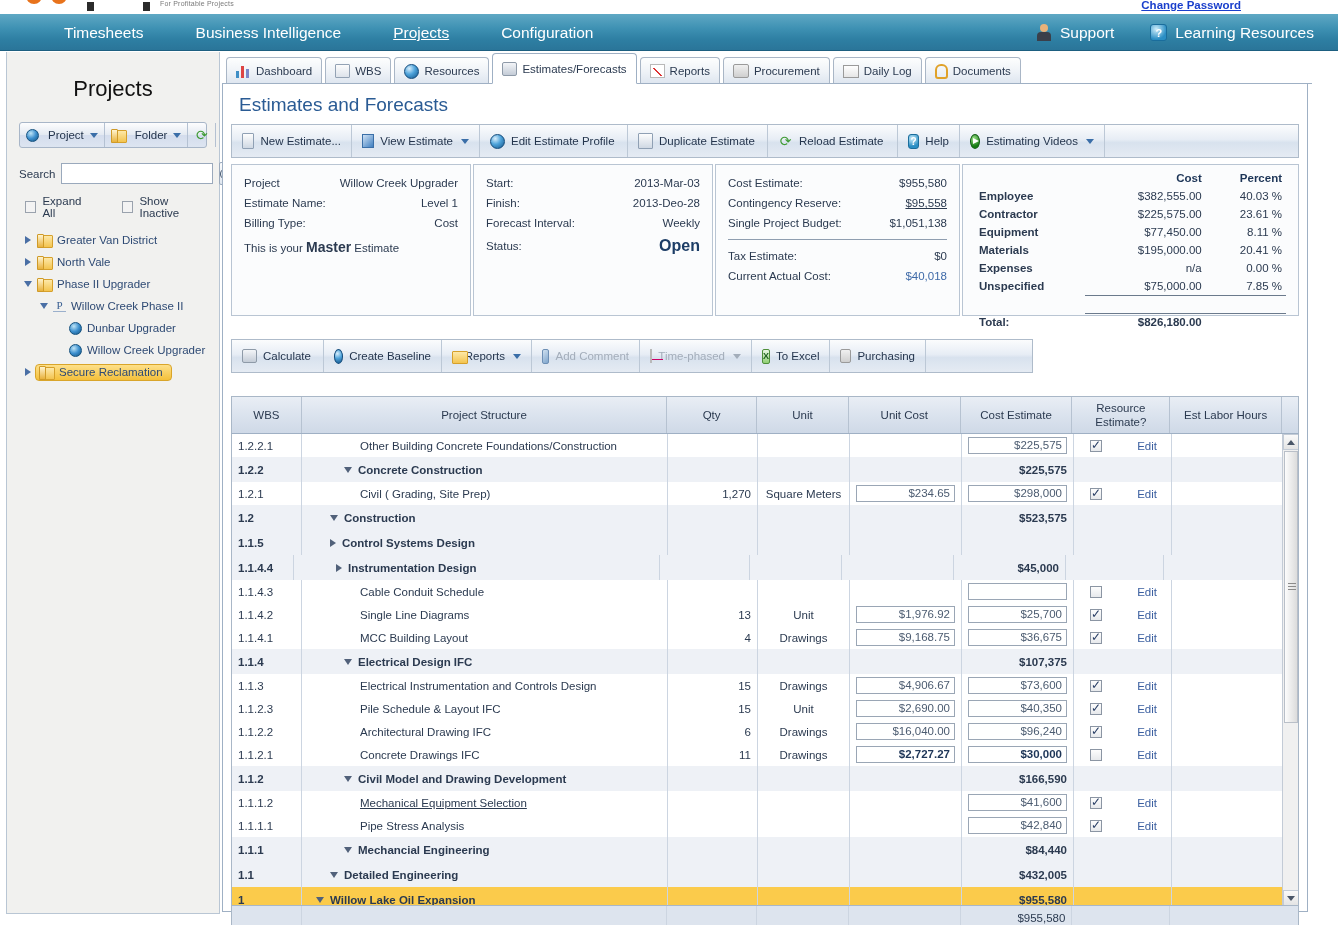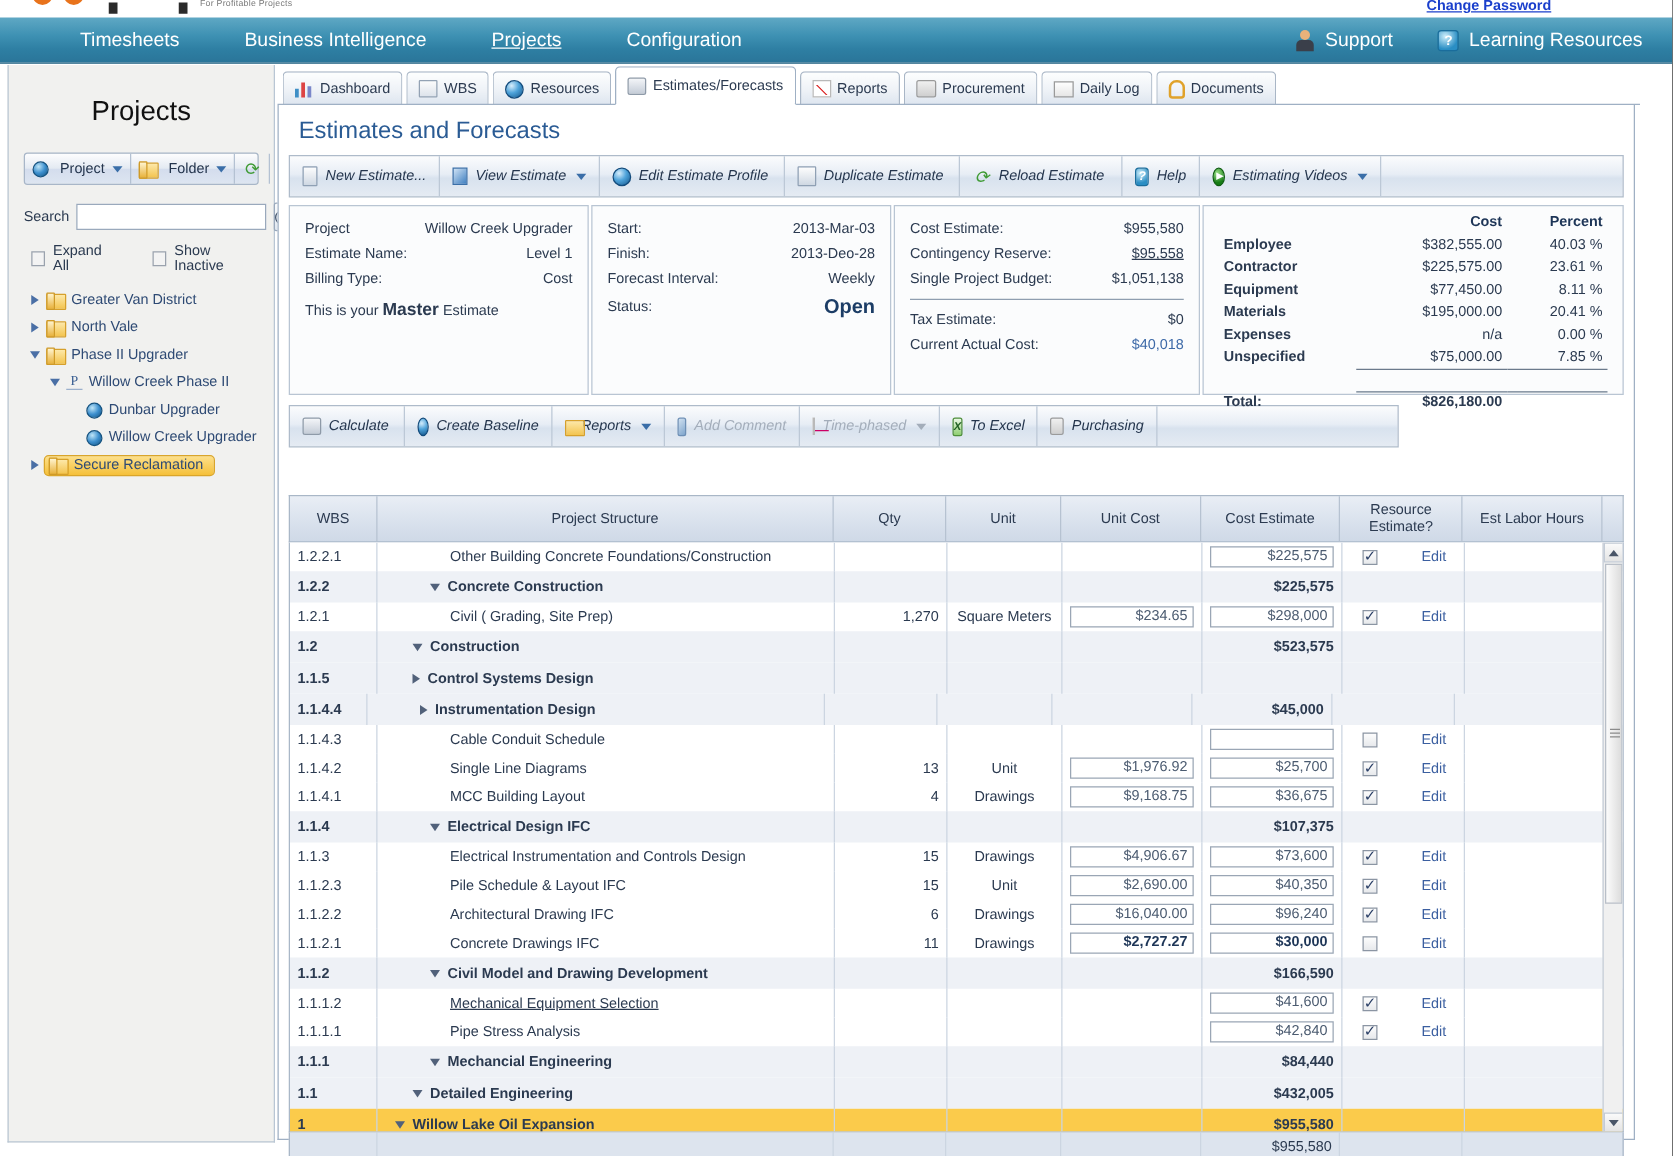--- a/index.html
+++ b/index.html
@@ -154,21 +154,20 @@
   }
   .page-title {
     font-size: 19px; color: #2a5b94; padding: 10px 0 8px 16px; font-weight: normal;
   }
 
   
   .cmdbar {
     margin: 0 8px; height: 34px; display: flex; align-items: stretch;
     background: linear-gradient(to bottom,#fbfcfd 0%,#e7edf5 45%,#d8e2ee 55%,#e5ebf3 100%);
     border: 1px solid #aebbca;
-    font-style: italic;
   }
   .cmdbtn {
     display: flex; align-items: center; gap: 6px; padding: 0 10px; font-size: 11.5px; color: #24354d;
     border-right: 1px solid #bcc8d6; cursor: pointer; white-space: nowrap;
   }
   .cmdbtn.disabled { color: #a3adba; cursor: default; }
   .cmdbtn.flexend { flex: 1; border-right: none; }
 
   
   .cards { margin: 6px 8px 0 8px; display: flex; height: 152px; }
@@ -609,21 +608,21 @@
               <tr class="total">
                   <td class="lab">Total:</td>
                   <td class="num">$826,180.00</td>
                   <td class="num"></td>
                 </tr>
             </tbody>
           </table>
         </div>
       </div>
 
-      <div class="cmdbar" style="margin-top:8px; width:888px;">
+      <div class="cmdbar" style="margin-top:23px; width:802px;">
         <div class="cmdbtn" style="width:92px">
           <span class="ic ic-calc"></span>
           <span>Calculate</span>
         </div>
         <div class="cmdbtn" style="width:118px">
           <span class="ic ic-blue-sphere"></span>
           <span>Create Baseline</span>
         </div>
         <div class="cmdbtn" style="width:90px">
           <span class="ic ic-folder-sm"></span>

